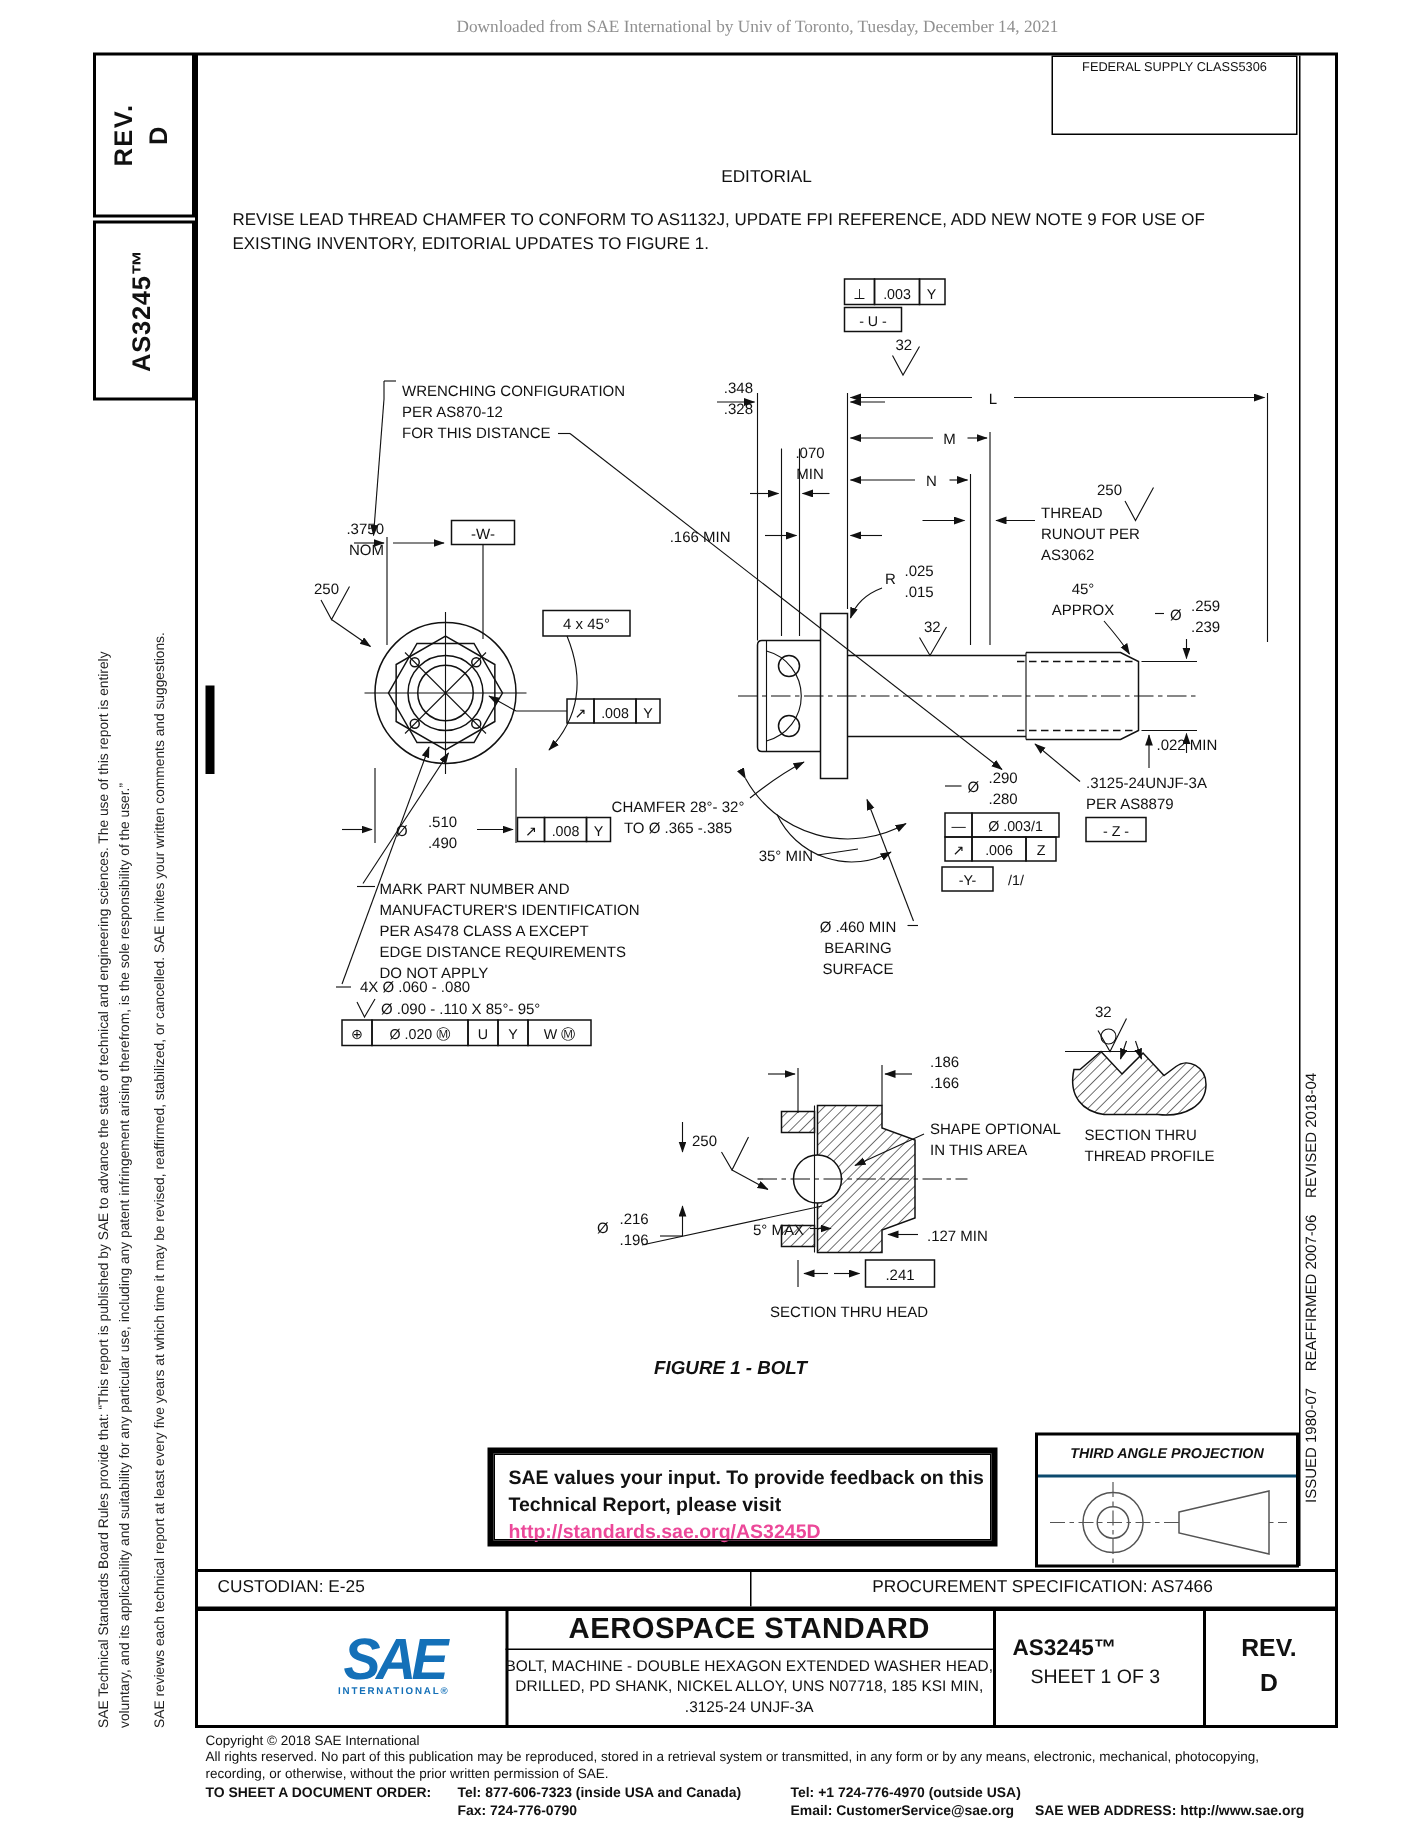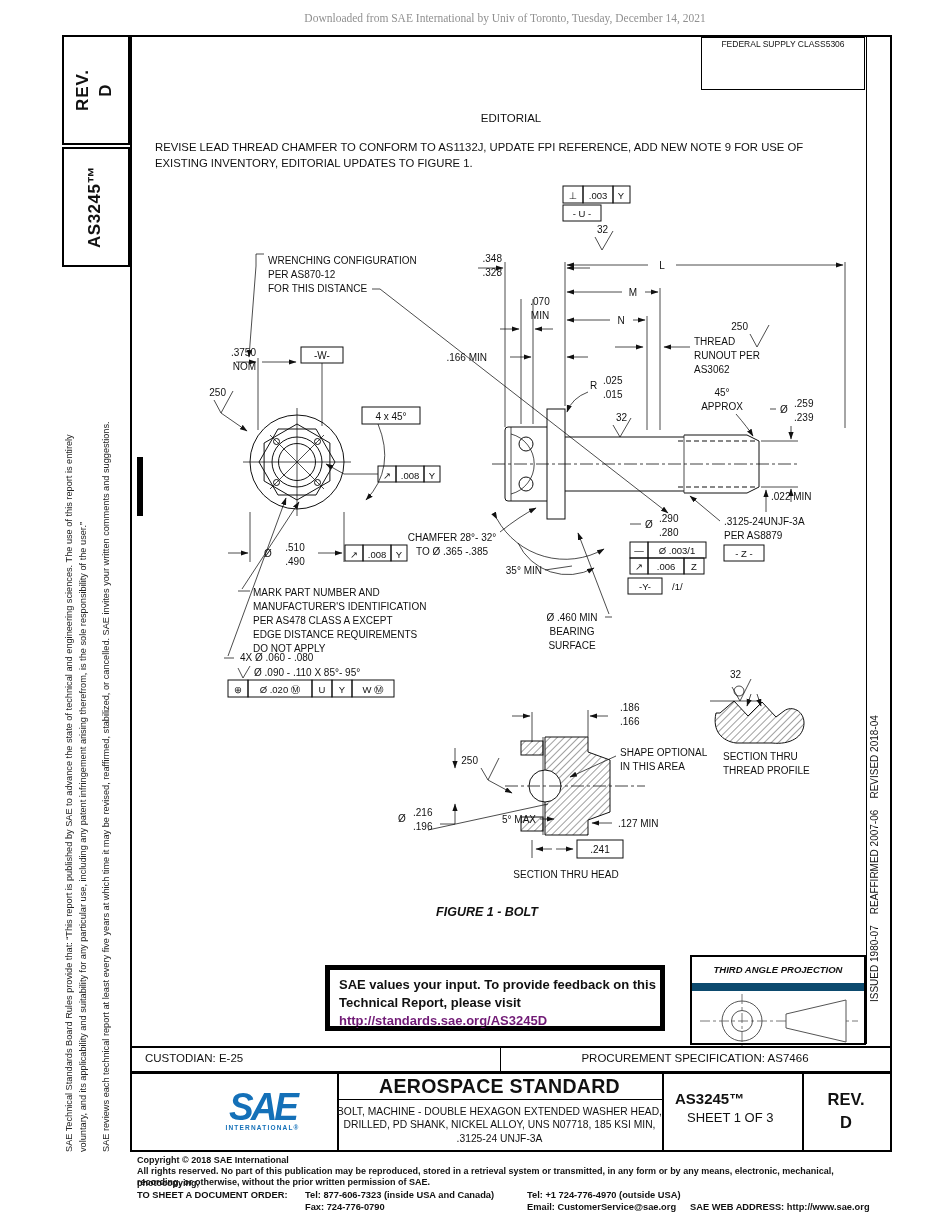--- a/index.html
+++ b/index.html
@@ -15,43 +15,43 @@
   .sidetext{font-size:9.2px;line-height:13.5px;width:865px;color:#222;white-space:nowrap;}
   .histtext{font-size:10px;width:390px;white-space:pre;color:#111;}
   
   .frame{left:130px;top:35px;width:758px;height:1009px;border:2.5px solid #000;}
   .sideline{left:866px;top:37px;width:0;height:1007px;border-left:1.5px solid #000;}
   .fsc{left:701px;top:37px;width:162px;height:51px;border:1.5px solid #000;display:flex;flex-direction:row;justify-content:center;text-align:center;font-size:8.5px;line-height:12px;}
   .rationale-title{left:130px;top:112px;width:762px;text-align:center;font-size:11.5px;}
   .rationale-text{left:155px;top:140px;width:676px;font-size:11.3px;line-height:15.5px;}
   
   .feedback{left:325px;top:965px;width:340px;height:66px;border:3px solid #000;box-shadow:0 0 0 1px #000 inset, 0 0 0 1px #fff;outline:1px solid #000;outline-offset:-5px;padding:8px 0 0 11px;box-sizing:border-box;font-size:13px;font-weight:bold;line-height:18px;background:#fff;}
-  .feedback a{color:#701a75;}
+  .feedback a{color:#ec4899;}
   
   .proj{left:690px;top:955px;width:176px;height:90px;border:2px solid #000;box-sizing:border-box;}
-  .proj .cap{border-bottom:8px solid #0c4a6e;height:26px;line-height:26px;text-align:center;font-size:9.5px;}
+  .proj .cap{border-bottom:2px solid #0c4a6e;height:26px;line-height:26px;text-align:center;font-size:9.5px;}
   
   .row1{left:130px;top:1046px;width:758px;height:23px;border:2.5px solid #000;background:#fff;}
   .row1 .div1{position:absolute;left:368px;top:0;height:23px;border-left:1.5px solid #000;}
   .custodian{position:absolute;left:13px;top:4px;font-size:11.5px;}
   .procure{position:absolute;left:368px;top:4px;width:390px;text-align:center;font-size:11.5px;}
   .row2{left:130px;top:1071.5px;width:758px;height:76px;border:2.5px solid #000;background:#fff;}
   .cdiv{position:absolute;top:0;height:76px;border-left:2px solid #000;}
   .logo-wrap{position:absolute;left:0;top:0;width:205px;height:76px;display:flex;flex-direction:column;align-items:center;justify-content:center;padding-left:28px;}
   .logo-sae{font-size:37px;font-weight:bold;font-style:italic;color:#1470b8;letter-spacing:-3px;line-height:30px;transform:scaleY(1.05);}
   .logo-sub{font-size:6.5px;font-weight:bold;color:#1470b8;letter-spacing:1.2px;margin-top:2px;}
   .std-cell{position:absolute;left:205px;top:0;width:325px;height:76px;}
   .std-title{height:25px;line-height:25px;text-align:center;font-weight:bold;font-size:19.5px;border-bottom:1.5px solid #000;letter-spacing:.3px;}
   .std-desc{text-align:center;font-size:10.3px;line-height:13.5px;padding-top:5px;}
   .num-cell{position:absolute;left:530px;top:0;width:140px;height:76px;padding:16px 0 0 13px;box-sizing:border-box;}
   .num-cell .n1{font-weight:bold;font-size:15px;}
   .num-cell .n2{font-size:13px;margin-top:3px;margin-left:12px;}
   .rev-cell{position:absolute;left:670px;top:0;width:88px;height:76px;text-align:center;font-weight:bold;font-size:16.5px;line-height:23px;padding-top:14px;box-sizing:border-box;}
   
-  .foot{font-size:9px;line-height:11.5px;font-weight:bold;}
+  .foot{font-size:9px;line-height:11.5px;}
   .fb{font-weight:bold;font-size:9.3px;}
   .changebar{left:137px;top:457px;width:6px;height:59px;background:#000;}
   
   svg{position:absolute;left:0;top:0;pointer-events:none;}
   .ln{stroke:#111;stroke-width:1;fill:none;}
   .tn{stroke:#111;stroke-width:.75;fill:none;}
   .cl{stroke:#111;stroke-width:.8;fill:none;stroke-dasharray:13 3 3 3;}
   .dsh{stroke:#111;stroke-width:1;fill:none;stroke-dasharray:5 3;}
   .t{font-family:"Liberation Sans",sans-serif;font-size:10px;fill:#111;}
   .t9{font-size:9.5px;}

